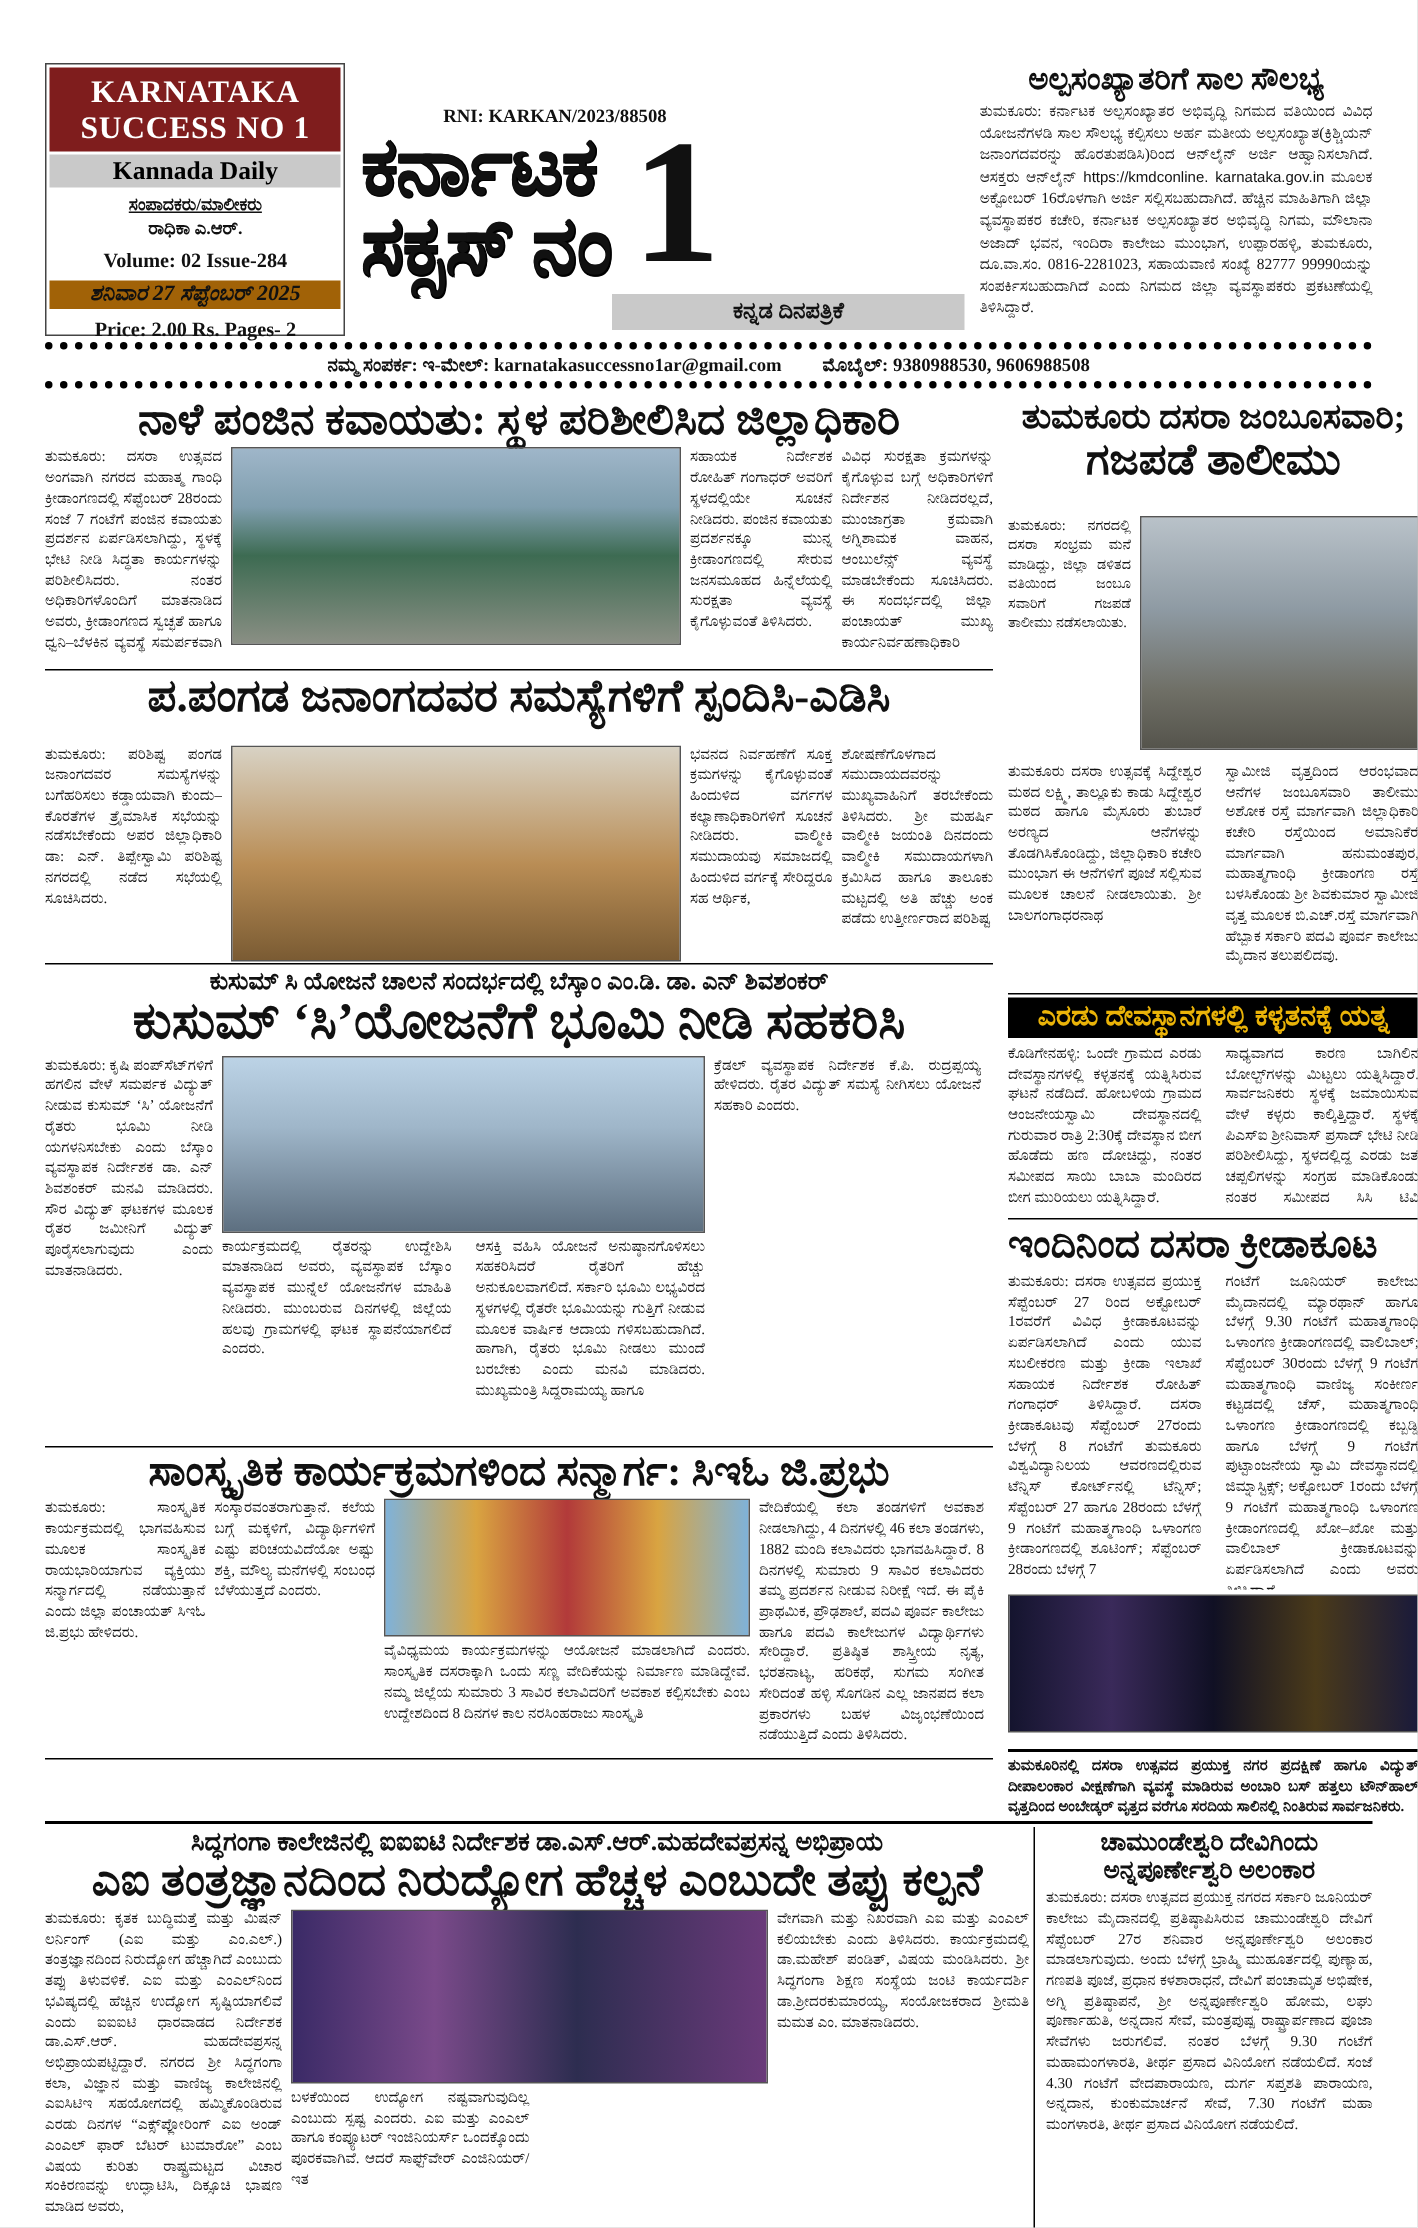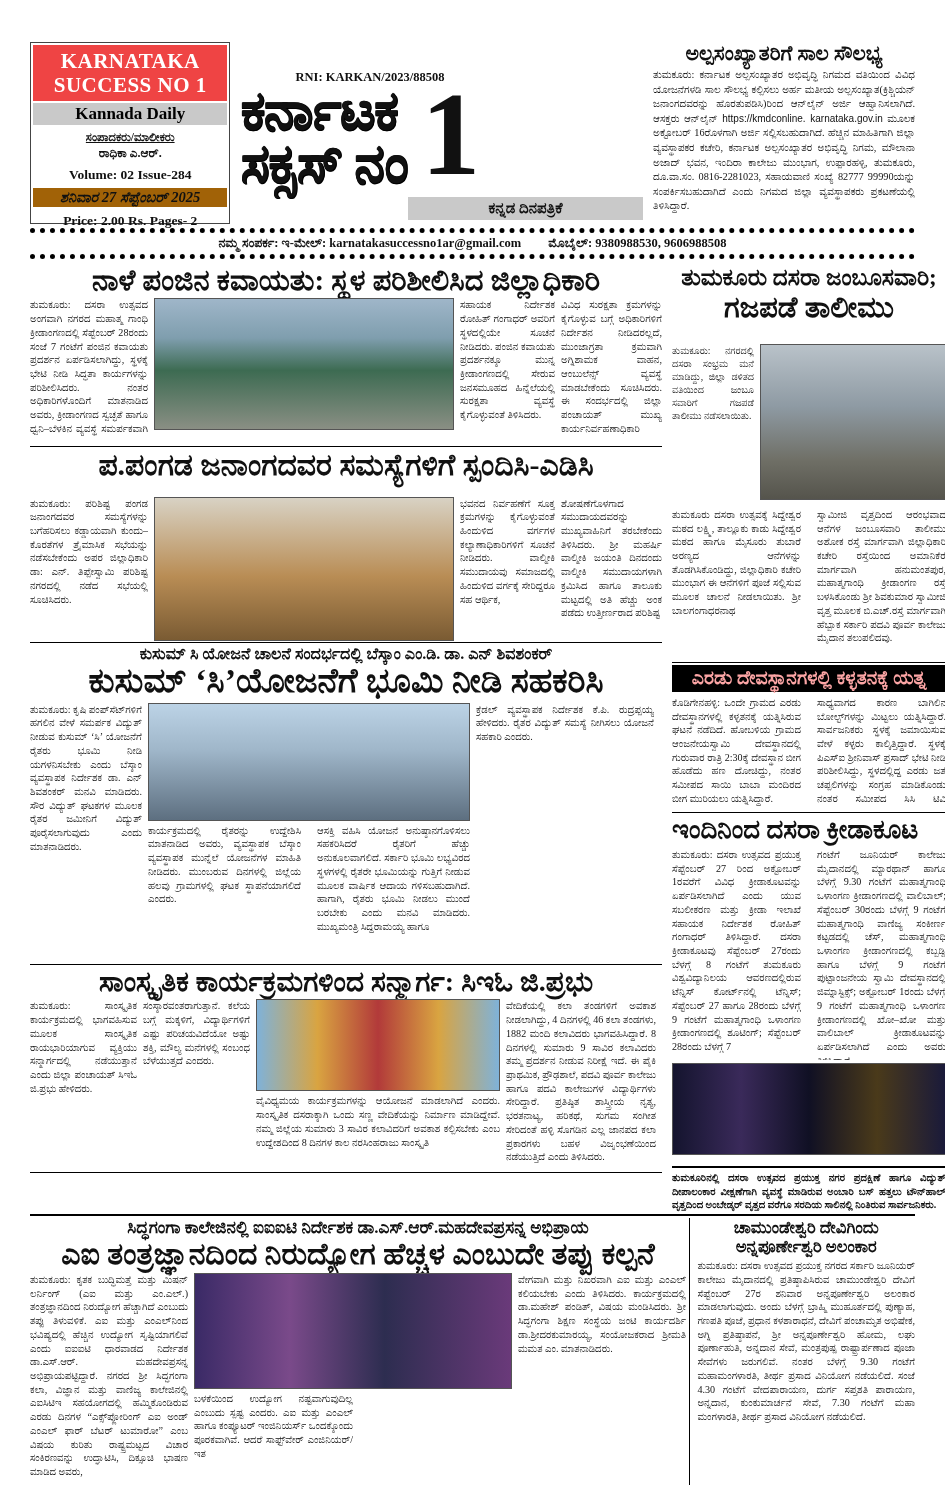--- a/index.html
+++ b/index.html
@@ -4,21 +4,21 @@
 <style>
   * { margin:0; padding:0; box-sizing:border-box; }
   body { background:#9a9a9a; font-family:"Liberation Serif","DejaVu Sans",sans-serif; }
   .page {
     width:945px; height:1485px; background:#fff; margin:0 auto; position:relative;
     padding:42px 30px 10px 30px; color:#111; overflow:hidden;
   }
   
   .masthead { display:flex; gap:10px; height:182px; }
   .mh-left { width:205px; border:1px solid #444; text-align:center; padding:2px; }
-  .mh-left .blackbox { background:#ef4444; color:#fff; font-weight:bold; font-size:21px; line-height:1.15; padding:4px 2px; letter-spacing:.5px; }
+  .mh-left .blackbox { background:#7f1d1d; color:#fff; font-weight:bold; font-size:21px; line-height:1.15; padding:4px 2px; letter-spacing:.5px; }
   .mh-left .graybox  { background:#c9c9c9; color:#000; font-weight:bold; font-size:17px; padding:1px 0; margin-top:2px; }
   .mh-left .editors  { font-weight:bold; font-size:11.5px; text-decoration:underline; margin-top:6px; }
   .mh-left .editorname { font-weight:bold; font-size:12px; margin-top:2px; }
   .mh-left .volume { font-weight:bold; font-size:13.5px; margin-top:6px; }
   .mh-left .datebox { background:#a16207; font-weight:bold; font-size:14.5px; margin-top:5px; padding:1px 0;font-style:italic; }
   .mh-left .price { font-weight:bold; font-size:13.5px; margin-top:6px; }
   .mh-center { width:412px; position:relative;margin-top:28px; }
   .mh-center .rni { font-weight:bold; font-size:12.5px; margin-left:55px; }
   .logo-row { display:flex; align-items:flex-start; }
   .logo-text { font-weight:900; font-size:54px; line-height:.98; letter-spacing:-1px;
@@ -53,21 +53,21 @@
   
   .ph-inspect { background:linear-gradient(180deg,#9fb6c9 0%,#7f9eae 30%,#3d6b52 55%,#8a8f84 100%); }
   .ph-meeting { background:linear-gradient(180deg,#d8d2c4 0%,#b98d55 55%,#7a5b33 100%); }
   .ph-kusum   { background:linear-gradient(180deg,#bcd3e6 0%,#9fb6c9 40%,#5d6f80 100%); }
   .ph-dance   { background:linear-gradient(90deg,#7fb2d9 0%,#d9a441 25%,#b23a3a 50%,#d9a441 75%,#7fb2d9 100%); }
   .ph-lamp    { background:linear-gradient(90deg,#3a2a66 0%,#7a4a8a 30%,#2d2d50 60%,#6a3a7a 100%); }
   .ph-elephant{ background:linear-gradient(180deg,#b9c2c9 0%,#8e9aa3 40%,#6f6f66 75%,#55544c 100%); }
   .ph-night   { background:linear-gradient(90deg,#14142e 0%,#3a2a5a 25%,#101024 50%,#4a3a1a 75%,#1a1a3a 100%); }
   
   .r-art { border-bottom:1.5px solid #000; padding:2px 0 4px 0; overflow:hidden; }
-  .bar-head { background:#000; color:#fca5a5; font-weight:900; font-size:19px; text-align:center; padding:3px 1px; line-height:1.1; }
+  .bar-head { background:#000; color:#eab308; font-weight:900; font-size:19px; text-align:center; padding:3px 1px; line-height:1.1; }
   .caption { font-size:10px; font-weight:bold; text-align:justify; line-height:1.35; margin-top:3px; }
   
   .bottom-band { border-top:2px solid #000; margin-top:2px; padding-top:2px; display:flex; }
   .bb-left { width:668px; }
   .bb-right { width:235px; padding-left:4px; }
   .bb-right h3 { font-weight:900; font-size:16.5px; text-align:center; line-height:1.2; margin-bottom:2px; }
   .bb-right .col { font-size:10.1px; }
   .bb-vrule { width:1.5px; background:#000; margin:0 3px; }
 </style>
 </head>

